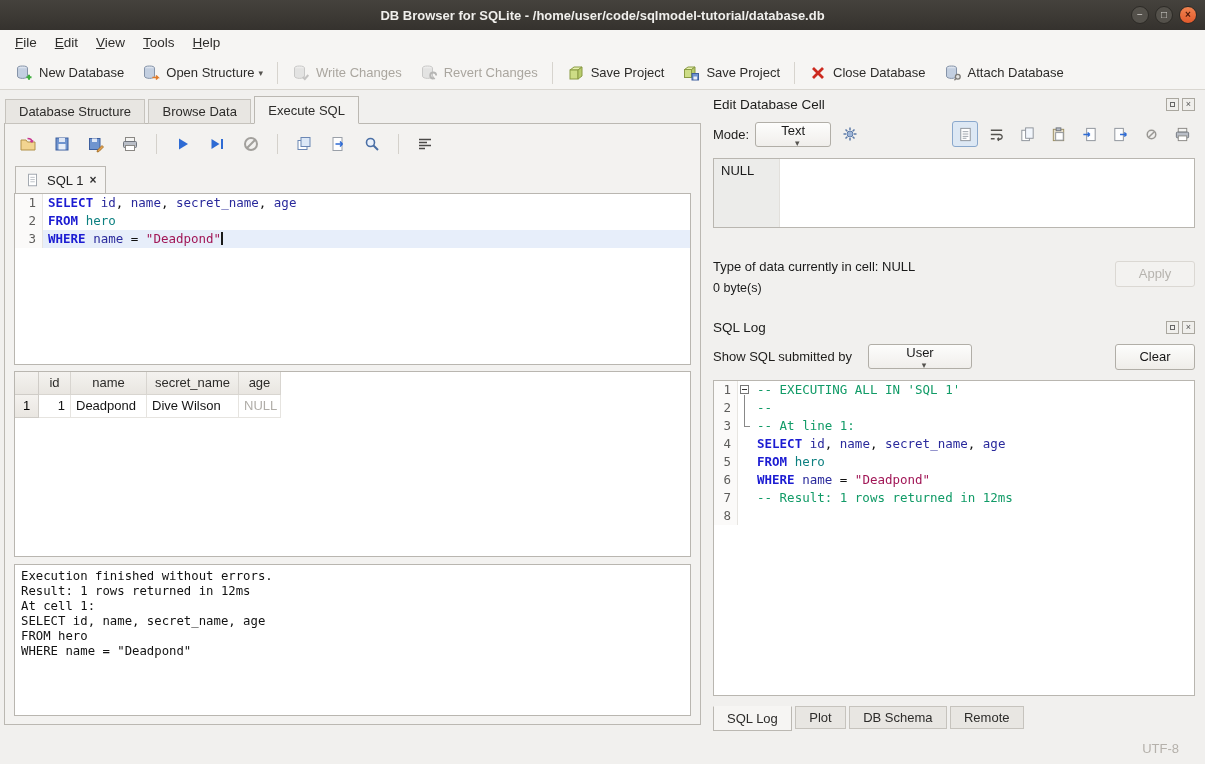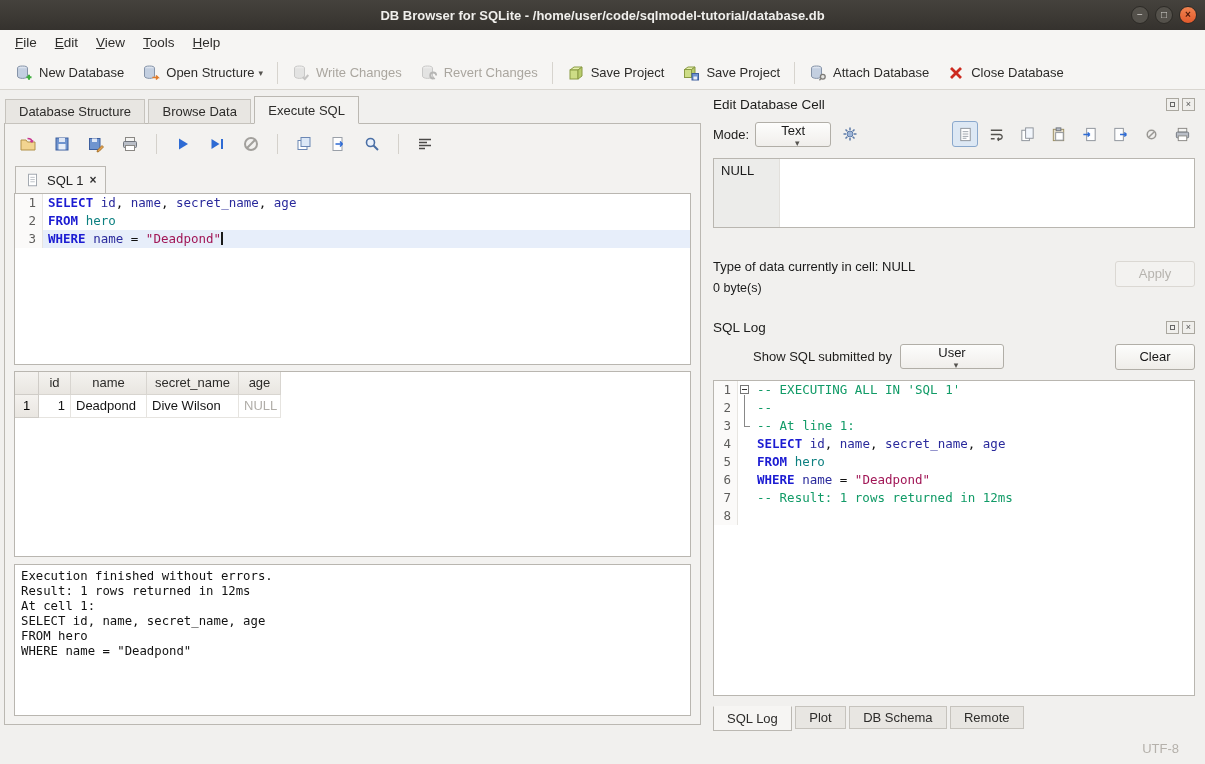--- a/index.html
+++ b/index.html
@@ -108,21 +108,21 @@
   .cell-value { position:absolute; left:7px; top:4px; font-size:13px; color:#1a1a1a; }
 
   .info-block { position:relative; margin-top:31px; height:46px; }
   .info-type { font-size:13px; color:#1a1a1a; }
   .info-size { font-size:12.5px; color:#1a1a1a; margin-top:7px; }
   .btn { height:26px; width:80px; text-align:center; line-height:24px; font-size:13px; border-radius:3px; }
   .btn.disabled { background:#f3f2f0; border:1px solid #dbd8d3; color:#b6b3ae; }
   .btn.normal { background:linear-gradient(#fdfdfc,#efede9); border:1px solid #b1aea7; color:#161616; }
   .apply-pos { position:absolute; right:0; top:2px; }
 
-  .filter-row { display:flex; align-items:center; gap:8px; margin-top:8px; height:27px;margin-left:40px; }
+  .filter-row { display:flex; align-items:center; gap:16px; margin-top:8px; height:27px; }
   .filter-row .btn { margin-left:auto; }
 
   .logview { margin-top:10px; height:316px; }
   .logview .ln { flex:0 0 24px; }
 
   .btabs { margin-top:10px; }
   .btab { display:inline-block; padding:0 13px; font-size:13px; color:#2d2c2a; background:#e8e6e2; border:1px solid #c6c3bd; height:23px; line-height:22px; margin-right:-1px; vertical-align:top; }
   .btab.active { background:#f6f5f3; border:1px solid #bbb8b2; border-top:1px solid #f6f5f3; height:25px; line-height:23px; position:relative; z-index:2; }
 </style>
 </head>
@@ -198,32 +198,32 @@
           <rect x="2.5" y="5.5" width="7" height="8" fill="#cddd86" stroke="#8a9b44"></rect>
           <path d="M9.5 5.5l3.5-2.5v8l-3.5 2.5z" fill="#b8cc6c" stroke="#8a9b44"></path>
           <rect x="10" y="9.5" width="6.5" height="6.5" fill="#6f94cf" stroke="#3d5f9e"></rect>
           <rect x="11.5" y="12.5" width="3.5" height="3" fill="#e8eef8"></rect>
         </svg>
       <span>Save Project</span>
     </div>
     <div class="tb-sep"></div>
     <div class="tb-item">
       <svg width="18" height="18" viewBox="0 0 18 18">
+          <path d="M4 4l10 10M14 4L4 14" stroke="#cc2a1f" stroke-width="2.8"></path>
+        </svg>
+      <span>Close Database</span>
+    </div>
+    <div class="tb-item">
+      <svg width="18" height="18" viewBox="0 0 18 18">
           <ellipse cx="7.5" cy="4.2" rx="5" ry="2.2" fill="#dce3ee" stroke="#8593a8"></ellipse>
           <path d="M2.5 4.2v8c0 1.2 2.3 2.2 5 2.2s5-1 5-2.2v-8" fill="#c3cfe0" stroke="#8593a8"></path>
           <circle cx="13.8" cy="12.8" r="2.4" fill="#e4e4e2" stroke="#7c7a76" stroke-width="1.3"></circle>
           <path d="M12 14.6l-1.6 1.6" stroke="#7c7a76" stroke-width="1.3"></path>
         </svg>
       <span>Attach Database</span>
-    </div>
-    <div class="tb-item">
-      <svg width="18" height="18" viewBox="0 0 18 18">
-          <path d="M4 4l10 10M14 4L4 14" stroke="#cc2a1f" stroke-width="2.8"></path>
-        </svg>
-      <span>Close Database</span>
     </div>
   </div>
 
   <div class="main">
 
     <div class="left">
       <div class="tabs">
         <span class="tab">Database Structure</span>
         <span class="tab">Browse Data</span>
         <span class="tab active">Execute SQL</span>

